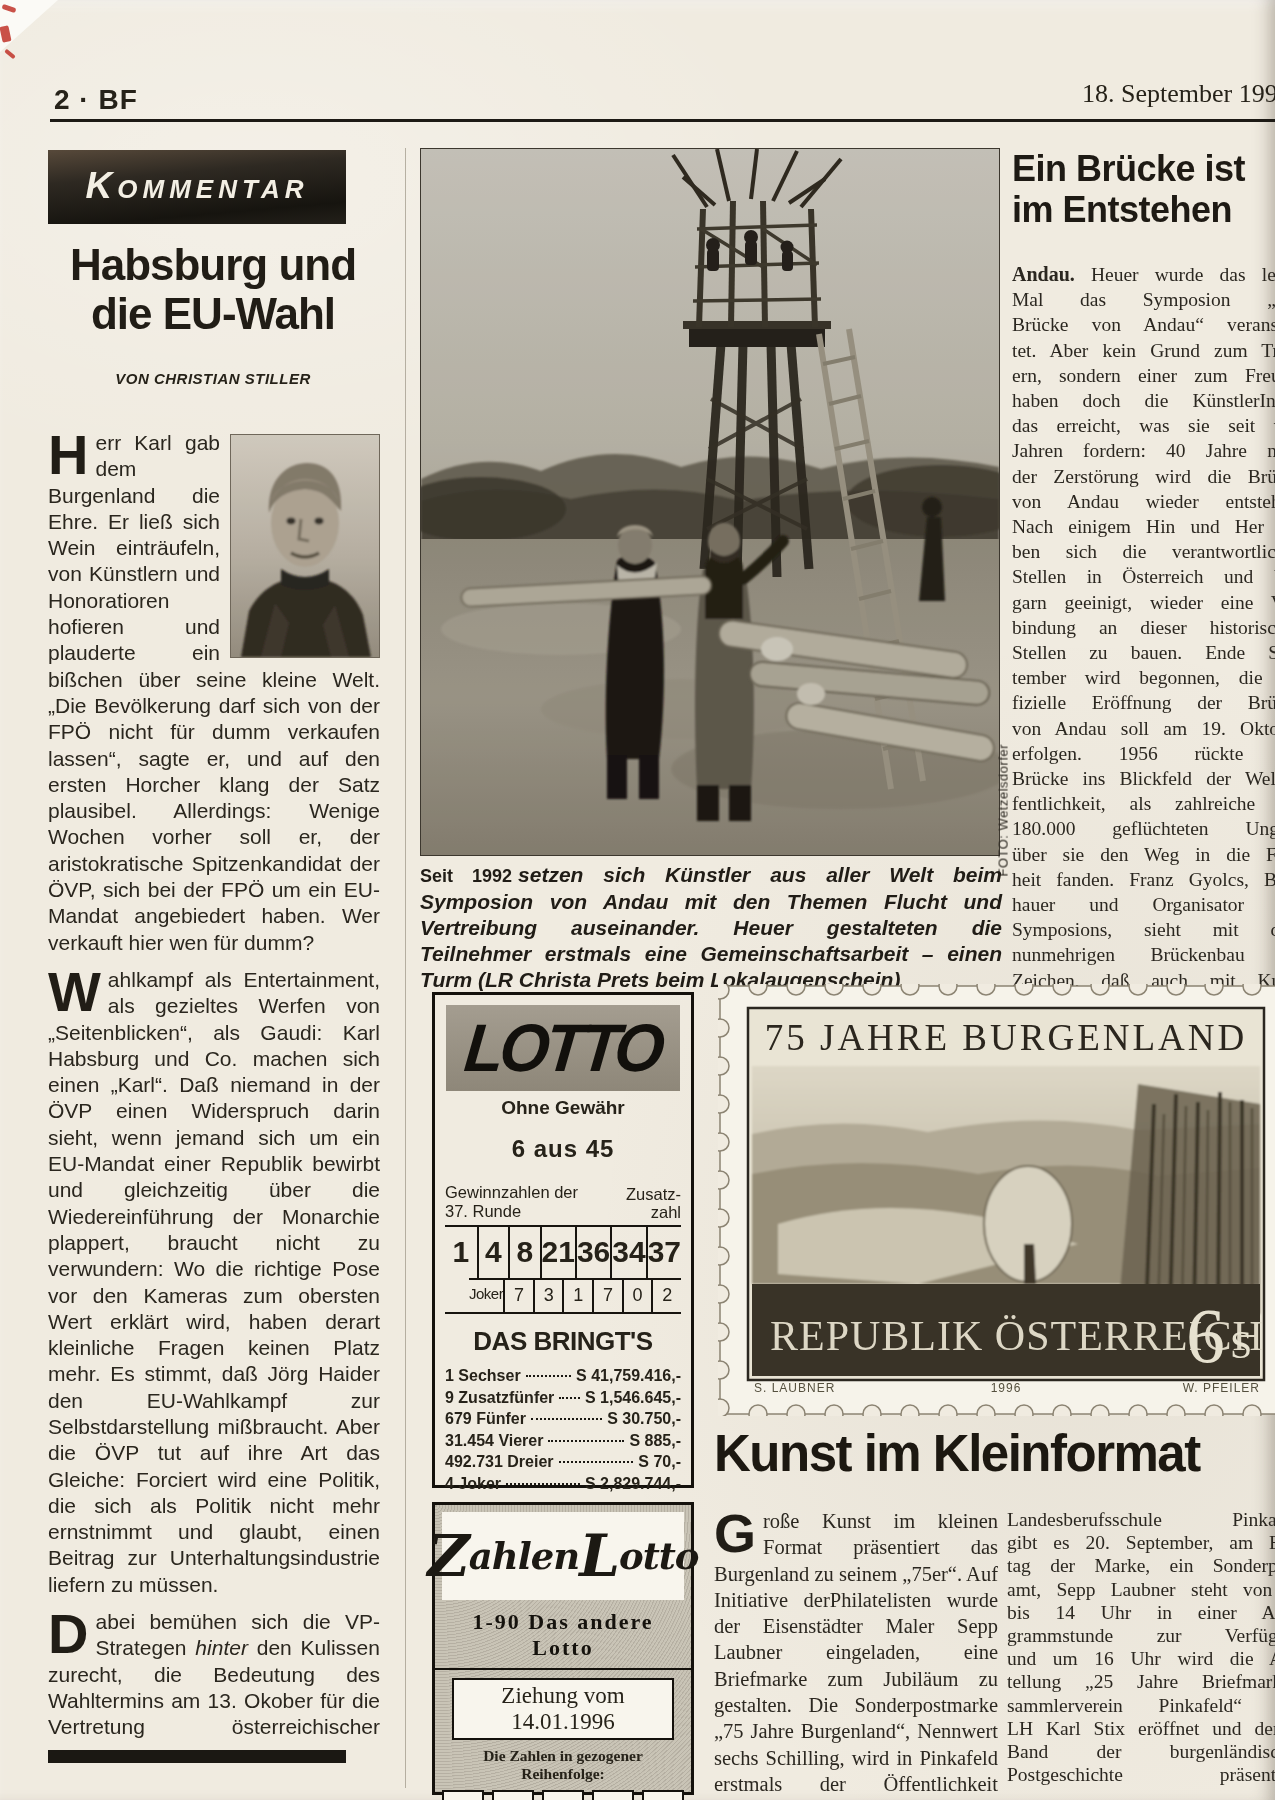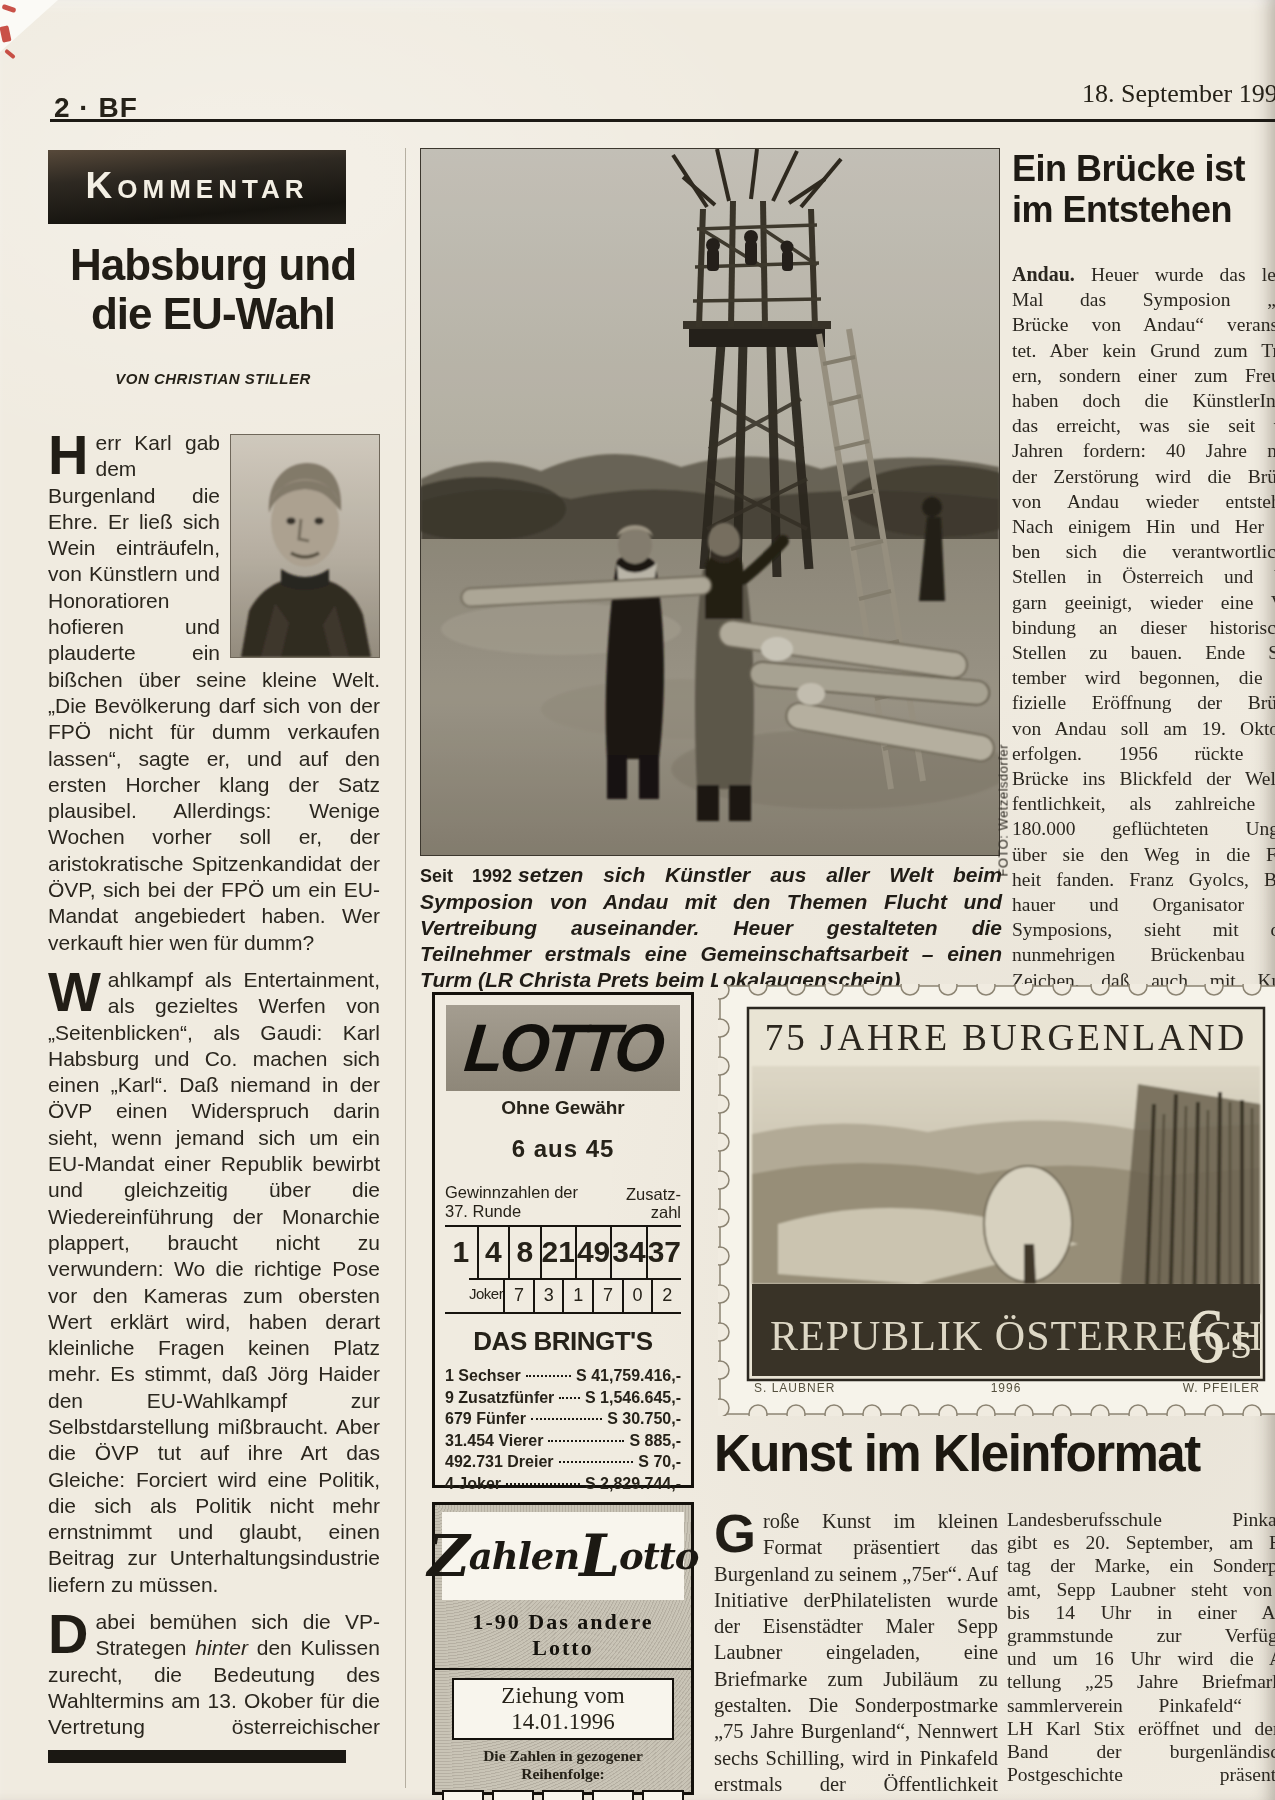--- a/index.html
+++ b/index.html
@@ -14,31 +14,31 @@
     font-family:"Liberation Sans",sans-serif;color:#262219;
   }
   
   .corner-fold{position:absolute;left:0;top:0;width:0;height:0;border-top:52px solid #fbfaf6;border-right:58px solid transparent;}
   .red-mark{position:absolute;background:#c03329;border-radius:2px;opacity:.85;}
   .red-mark.m1{left:2px;top:6px;width:14px;height:5px;transform:rotate(18deg);}
   .red-mark.m2{left:1px;top:26px;width:9px;height:16px;transform:rotate(-12deg);}
   .red-mark.m3{left:4px;top:52px;width:12px;height:4px;transform:rotate(40deg);}
 
   
-  .hdr-left{position:absolute;left:54px;top:92px;font-size:28px;font-weight:bold;letter-spacing:1px;}
+  .hdr-left{position:absolute;left:54px;top:84px;font-size:28px;font-weight:bold;letter-spacing:1px;}
   .hdr-center{position:absolute;left:500px;top:74px;width:280px;text-align:center;font-size:30px;font-weight:bold;}
   .hdr-right{position:absolute;left:1082px;top:79px;font-family:"Liberation Serif",serif;font-size:26px;white-space:nowrap;}
   .hdr-rule{position:absolute;left:50px;top:119px;width:1225px;height:3px;background:#1d1a15;}
   .col-rule{position:absolute;left:405px;top:148px;width:1px;height:1640px;background:#958d7e;opacity:.65;}
 
   
   .kicker{position:absolute;left:48px;top:150px;width:298px;height:74px;
     background:linear-gradient(175deg,#57493a 0%,#2e2922 34%,#16140f 78%,#23201a 100%);
     color:#f3efe4;text-align:center;line-height:72px;
-    font-weight:bold;font-variant:small-caps;font-size:37px;letter-spacing:5px;}
+    font-style:italic;font-weight:bold;font-variant:small-caps;font-size:37px;letter-spacing:5px;}
   .kom-headline{position:absolute;left:48px;top:240px;width:330px;margin:0;text-align:center;
     font-size:44px;line-height:49px;font-weight:800;letter-spacing:-1px;white-space:pre-line;color:#211d16;}
   .kom-byline{position:absolute;left:48px;top:370px;width:330px;text-align:center;
     font-style:italic;font-weight:bold;font-size:15px;letter-spacing:.5px;}
   .kom-body{position:absolute;left:48px;top:430px;width:332px;height:1310px;overflow:hidden;
     font-size:21px;line-height:26.3px;text-align:justify;color:#2a261e;}
   .kom-body p{margin:0 0 11px 0;}
   .dropcap{float:left;font-size:56px;line-height:42px;font-weight:bold;padding:4px 7px 0 0;color:#211d16;}
   .portrait{float:right;width:150px;height:224px;margin:4px 0 8px 10px;border:1px solid #6f675a;}
   .kom-endbar{position:absolute;left:48px;top:1750px;width:298px;height:13px;background:#1b1813;}
@@ -312,21 +312,21 @@
       <span>Gewinnzahlen der 37. Runde</span>
       <span class="zusatz">Zusatz-
 zahl</span>
     </div>
     <div class="num-table">
       <div class="num-row main">
         <div>1</div>
         <div>4</div>
         <div>8</div>
         <div>21</div>
-        <div>49</div>
+        <div>36</div>
         <div>34</div>
         <div>37</div>
       </div>
       <div class="num-row joker">
         <div>Joker</div>
         <div>7</div>
         <div>3</div>
         <div>1</div>
         <div>7</div>
         <div>0</div>

